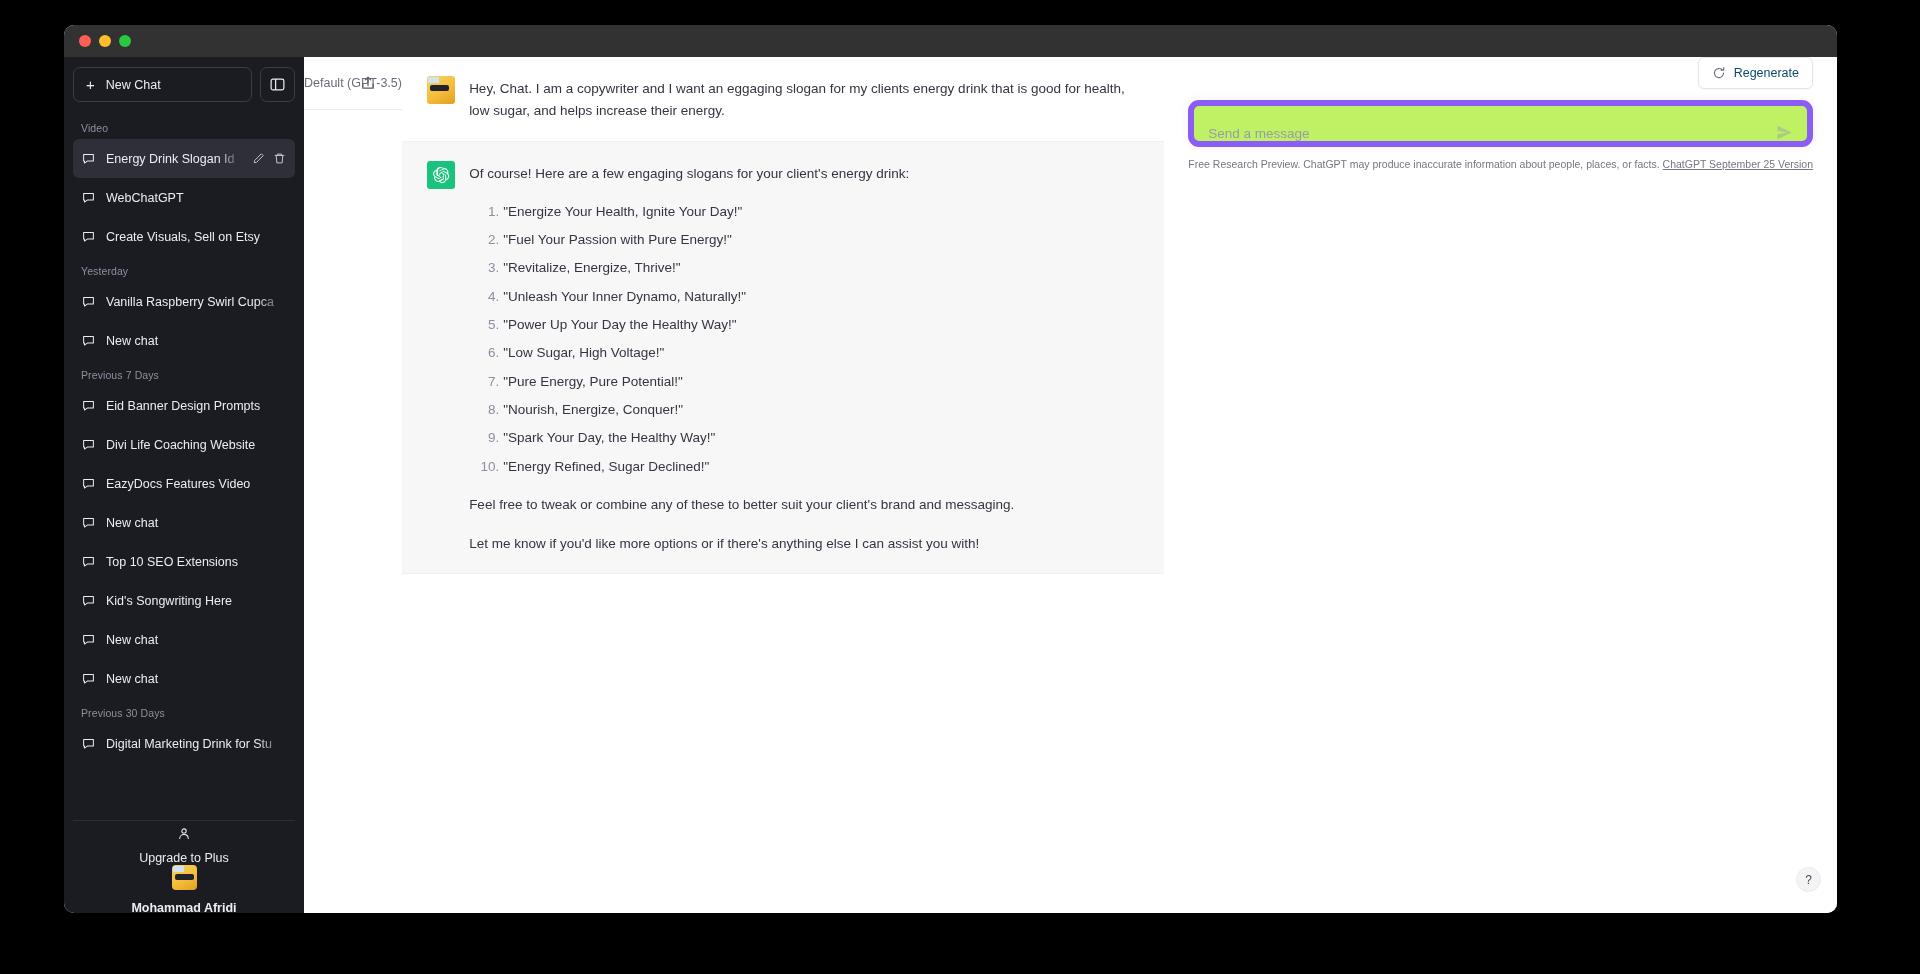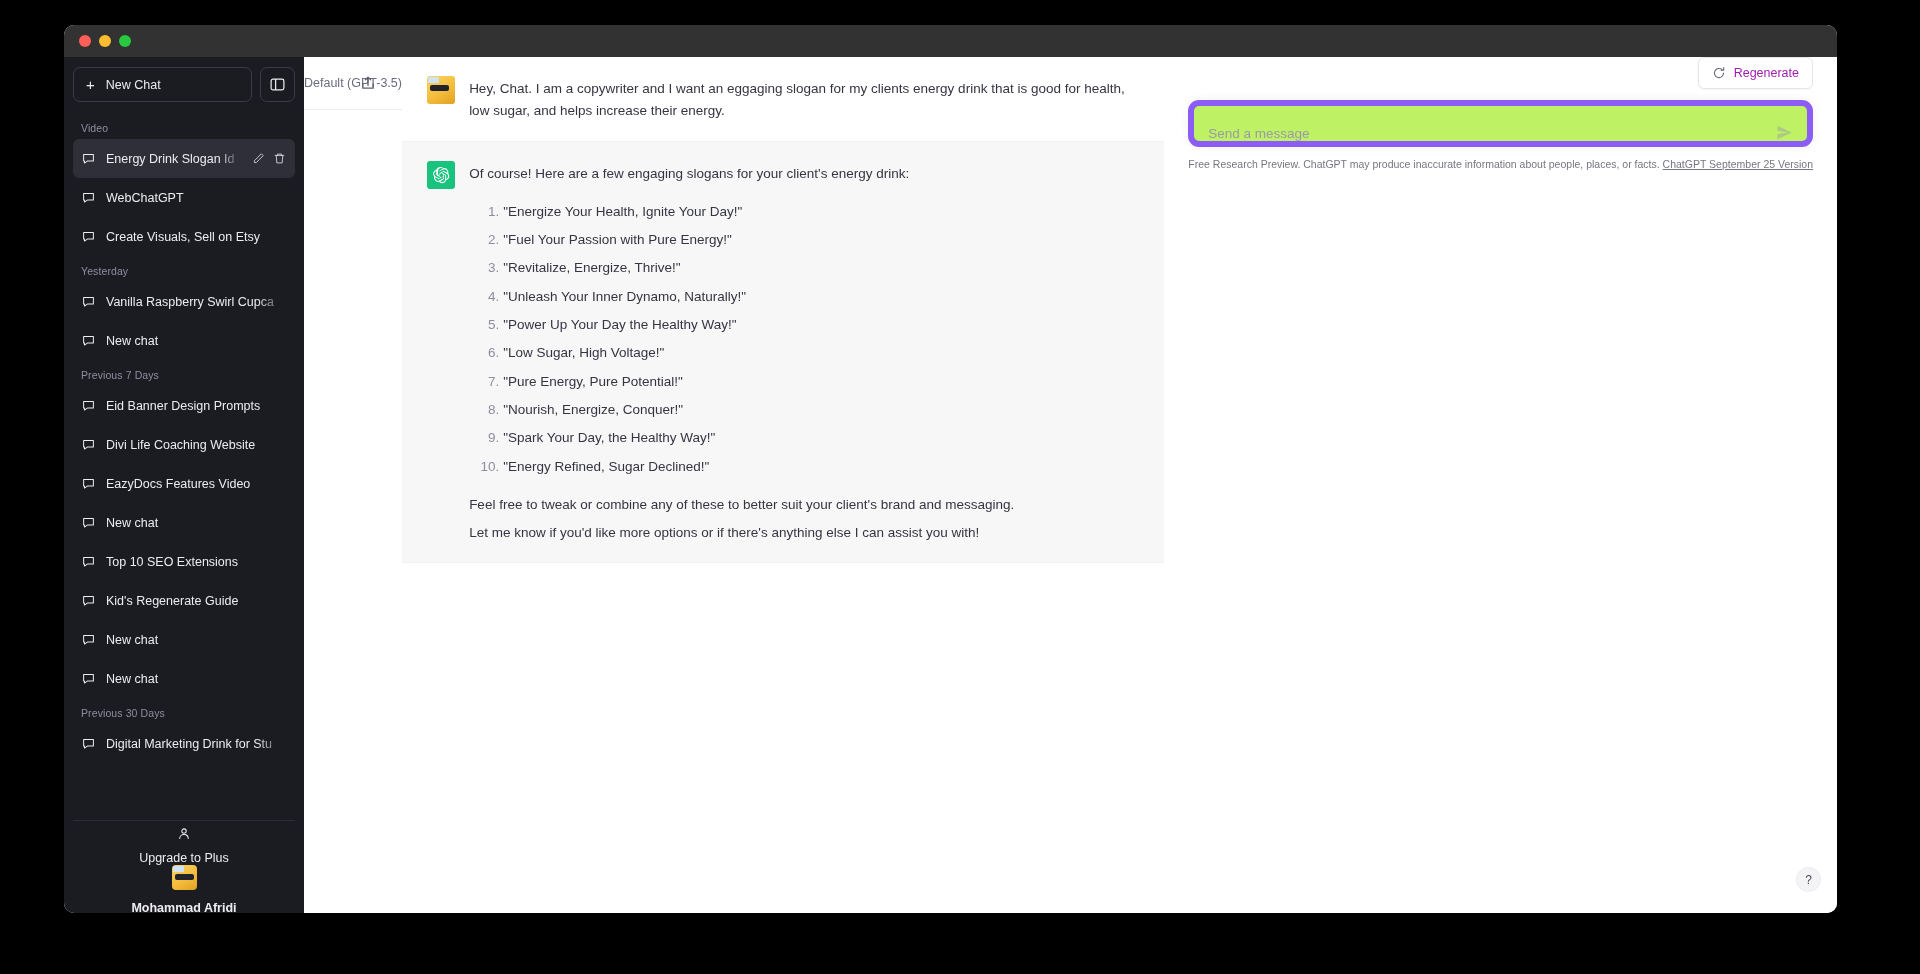--- a/index.html
+++ b/index.html
@@ -178,21 +178,21 @@
   .msg-avatar.bot {
     background: #19c37d;
     display: flex; align-items: center; justify-content: center;
   }
   .msg-body { flex: 1; color: #343541; font-size: 13.5px; line-height: 1.62; padding-top: 2px; }
   .msg-body p { margin-bottom: 0; }
   .msg-body ol { margin: 16px 0 16px 0; padding-left: 34px; }
   .msg-body ol li { margin-bottom: 6.5px; }
   .msg-body ol li::marker { color: #8e8ea0; }
   .msg-body .closing { margin-top: 16px; }
-  .msg-body .closing p + p { margin-top: 6px; }
+  .msg-body .closing p + p { margin-top: 17px; }
 
   .msg-actions {
     position: absolute;
     right: -170px; top: 0;
     display: flex; gap: 10px;
   }
   .act-icon { cursor: pointer; opacity: 0.55; }
 
   
   #composer-zone {
@@ -205,21 +205,21 @@
     display: flex; justify-content: flex-end;
     padding-bottom: 11px;
   }
   #regenerate-btn {
     display: flex; align-items: center; gap: 8px;
     background: #ffffff;
     border: 1px solid #e5e5e8;
     border-radius: 6px;
     padding: 8px 13px;
     font-size: 12.5px;
-    color: #a21caf;
+    color: #0c4a6e;
     cursor: pointer;
     box-shadow: 0 1px 2px rgba(0,0,0,0.04);
   }
   .composer-wrap { max-width: 760px; margin: 0 auto; }
   #composer {
     display: flex; align-items: flex-end;
     border: 6px solid #8b5cf6;
     border-radius: 11px;
     background: #bef264;
     padding: 0 14px;
@@ -356,21 +356,21 @@
       <div class="chat-item">
         <svg width="13" height="13" viewBox="0 0 16 16" fill="none">
             <path d="M2 3.2h12v8H6.5L3 13.6V11.2H2z" stroke="#ececf1" stroke-width="1.25" stroke-linejoin="round"></path>
           </svg>
         <span class="title">Top 10 SEO Extensions</span>
       </div>
       <div class="chat-item">
         <svg width="13" height="13" viewBox="0 0 16 16" fill="none">
             <path d="M2 3.2h12v8H6.5L3 13.6V11.2H2z" stroke="#ececf1" stroke-width="1.25" stroke-linejoin="round"></path>
           </svg>
-        <span class="title">Kid's Regenerate Guide</span>
+        <span class="title">Kid's Songwriting Here</span>
       </div>
       <div class="chat-item">
         <svg width="13" height="13" viewBox="0 0 16 16" fill="none">
             <path d="M2 3.2h12v8H6.5L3 13.6V11.2H2z" stroke="#ececf1" stroke-width="1.25" stroke-linejoin="round"></path>
           </svg>
         <span class="title">New chat</span>
       </div>
       <div class="chat-item">
         <svg width="13" height="13" viewBox="0 0 16 16" fill="none">
             <path d="M2 3.2h12v8H6.5L3 13.6V11.2H2z" stroke="#ececf1" stroke-width="1.25" stroke-linejoin="round"></path>

